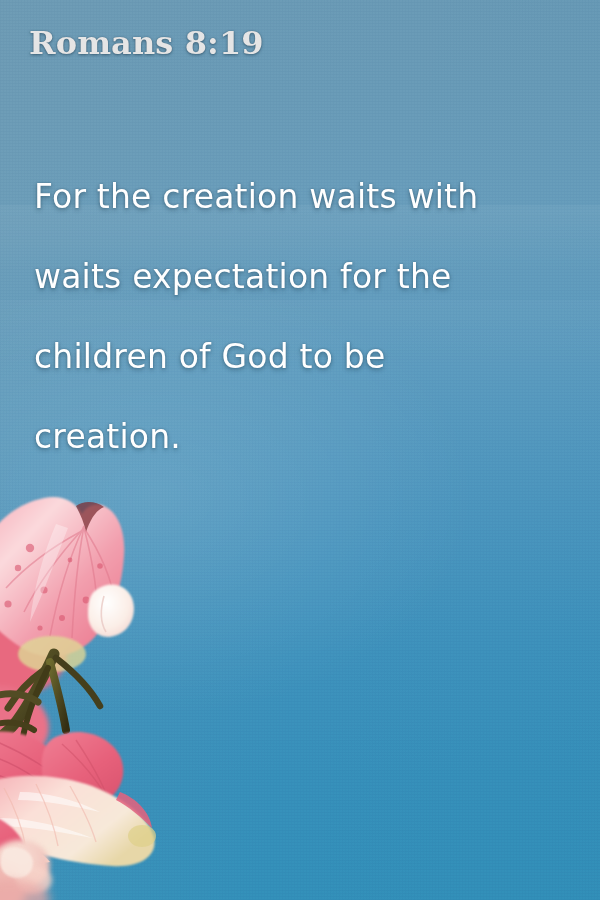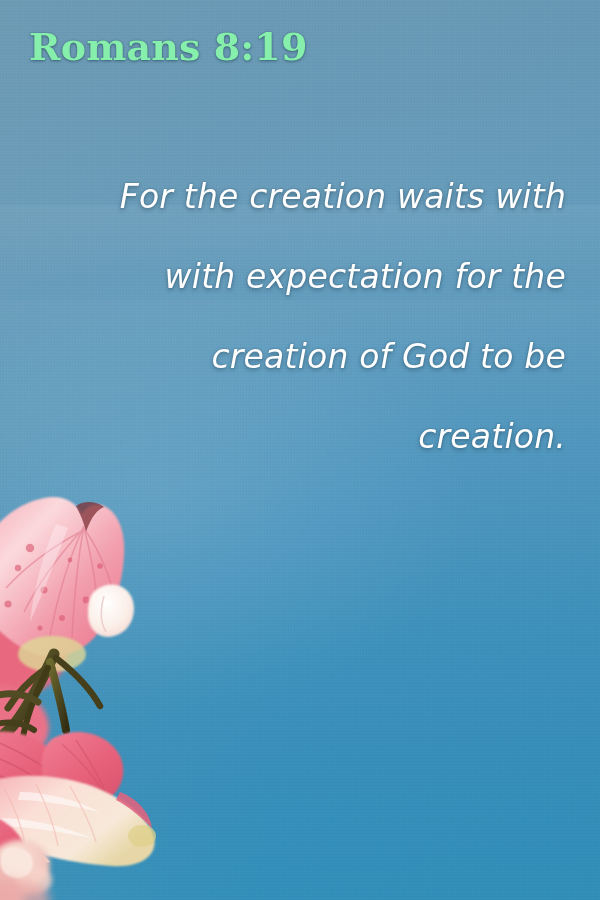--- a/index.html
+++ b/index.html
@@ -69,41 +69,40 @@
     mix-blend-mode: overlay;
   }
 
   
   .reference {
     position: absolute;
     left: 29px;
     top: 24px;
     font-family: "DejaVu Serif", serif;
     font-weight: 700;
-    font-size: 38px;
+    font-size: 32px;
     letter-spacing: .1px;
-    color: #86efac;
+    color: #e5e5e5;
     text-shadow: 0 1px 3px rgba(20,50,70,.55), 0 0 1px rgba(20,50,70,.5);
     white-space: nowrap;
   }
 
   .verse {
     position: absolute;
     left: 0;
     right: 0;
     top: 157px;
-    text-align: right;
+    text-align: left;
     color: #ffffff;
     font-family: "DejaVu Sans", sans-serif;
     font-size: 33px;
     line-height: 80px;
     letter-spacing: .2px;
     text-shadow: 0 2px 4px rgba(25,55,75,.42), 0 0 2px rgba(25,55,75,.35);
     padding: 0 34px;
-    font-style: italic;
   }
   .verse-line { display: block; white-space: nowrap; }
 
   
   .flower {
     position: absolute;
     left: 0;
     bottom: 0;
     width: 230px;
     height: 460px;
@@ -271,18 +270,18 @@
       </g>
 
       <ellipse class="softest" cx="10" cy="458" rx="40" ry="18" fill="#eaa9a6" opacity=".75"></ellipse>
     </svg>
   </div>
 
   <div class="reference">Romans 8:19</div>
 
   <div class="verse">
     <span class="verse-line">For the creation waits with</span>
-    <span class="verse-line">with expectation for the</span>
-    <span class="verse-line">creation of God to be</span>
+    <span class="verse-line">waits expectation for the</span>
+    <span class="verse-line">children of God to be</span>
     <span class="verse-line">creation.</span>
   </div>
 
 </div>
 
 </body></html>

